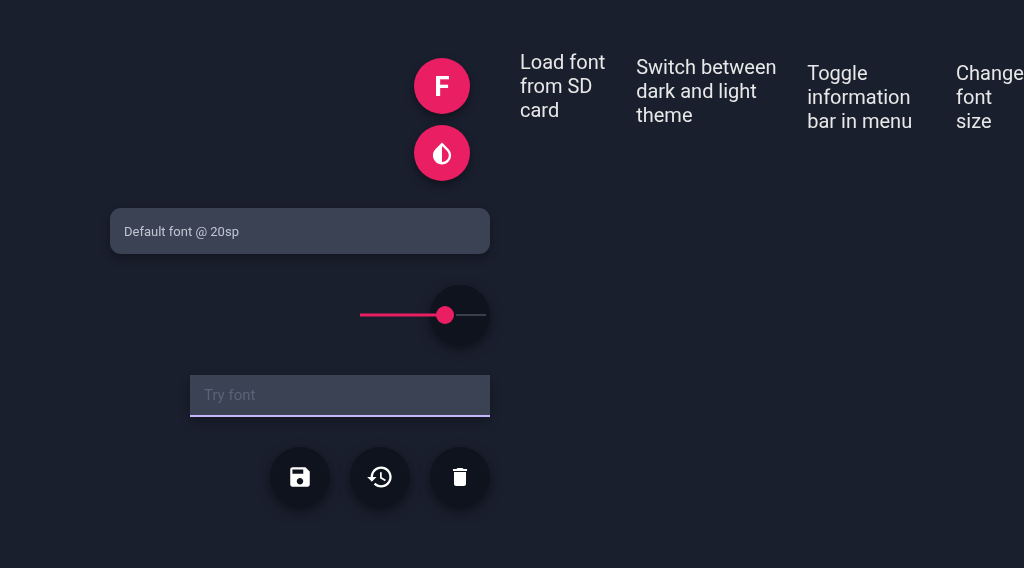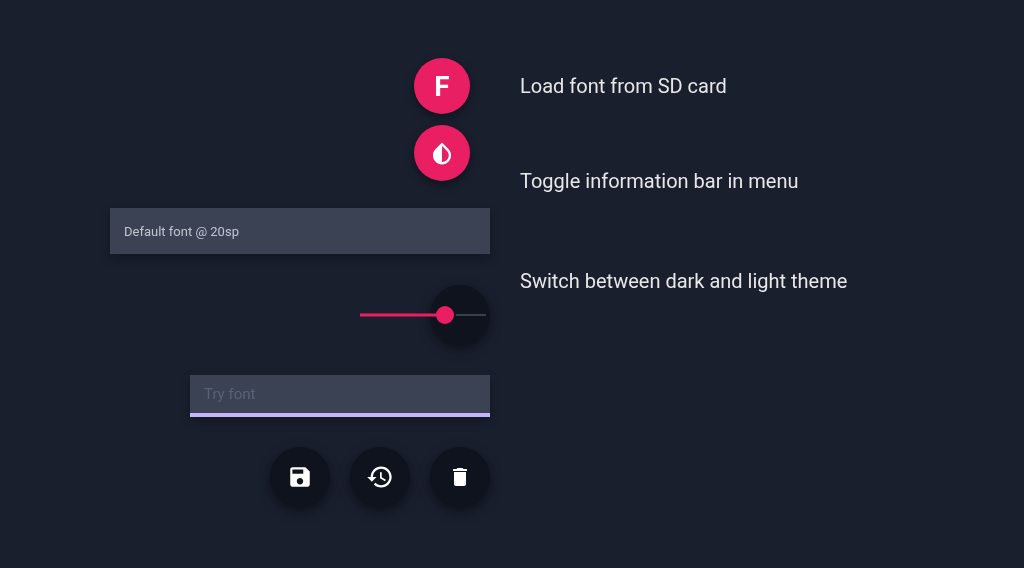--- a/index.html
+++ b/index.html
@@ -21,21 +21,21 @@
       gap: 30px;
       padding-top: 55px;
     }
     .left-col {
       display: flex;
       flex-direction: column;
       align-items: flex-end;
     }
     .right-col {
       display: flex;
-      flex-direction: column;
+      flex-direction: row;
       gap: 22px;
     }
     .row-label {
       font-size: 20px;
       font-weight: 400;
       color: #e8e8e8;
       display: flex;
       align-items: center;
     }
     .pink-circle {
@@ -66,20 +66,21 @@
     .info-bar {
       width: 380px;
       height: 46px;
       background: #3a4254;
       display: flex;
       align-items: center;
       padding-left: 14px;
       font-size: 13px;
       color: #c0c5d0;
       box-shadow: 0 4px 10px rgba(0,0,0,0.3);
+      border-radius: 11px;
     }
     .slider-wrap {
       width: 130px;
       height: 60px;
       display: flex;
       align-items: center;
       position: relative;
     }
     .slider-circle {
       position: absolute;
@@ -122,21 +123,21 @@
     .text-input {
       width: 300px;
       height: 42px;
       background: #3a4254;
       display: flex;
       align-items: center;
       padding-left: 14px;
       font-size: 15px;
       color: #5a6278;
       box-shadow: 0 4px 10px rgba(0,0,0,0.3);
-      border-bottom: 4px solid #c4b5fd;
+      border-bottom: 2px solid #c4b5fd;
     }
     .btn-row {
       display: flex;
       gap: 20px;
     }
     .icon-white {
       fill: #fff;
     }
     .row1-left { height: 62px; display:flex; align-items:center; margin-right: 20px;}
     .row1-right { height: 62px; }
@@ -210,17 +211,18 @@
             <path class="icon-white" d="M6 19c0 1.1.9 2 2 2h8c1.1 0 2-.9 2-2V7H6v12zM19 4h-3.5l-1-1h-5l-1 1H5v2h14V4z"></path>
           </svg>
         </div>
       </div>
     </div>
 
   </div>
 
   <div class="right-col">
     <div class="row-label row1-right">Load font from SD card</div>
+    <div class="row-label row2-right">Switch between dark and light theme</div>
     <div class="row-label row3-right">Toggle information bar in menu</div>
-    <div class="row-label row2-right">Switch between dark and light theme</div>
+    <div class="row-label row4-right">Change font size</div>
   </div>
 
 </div>
 
 </body></html>

